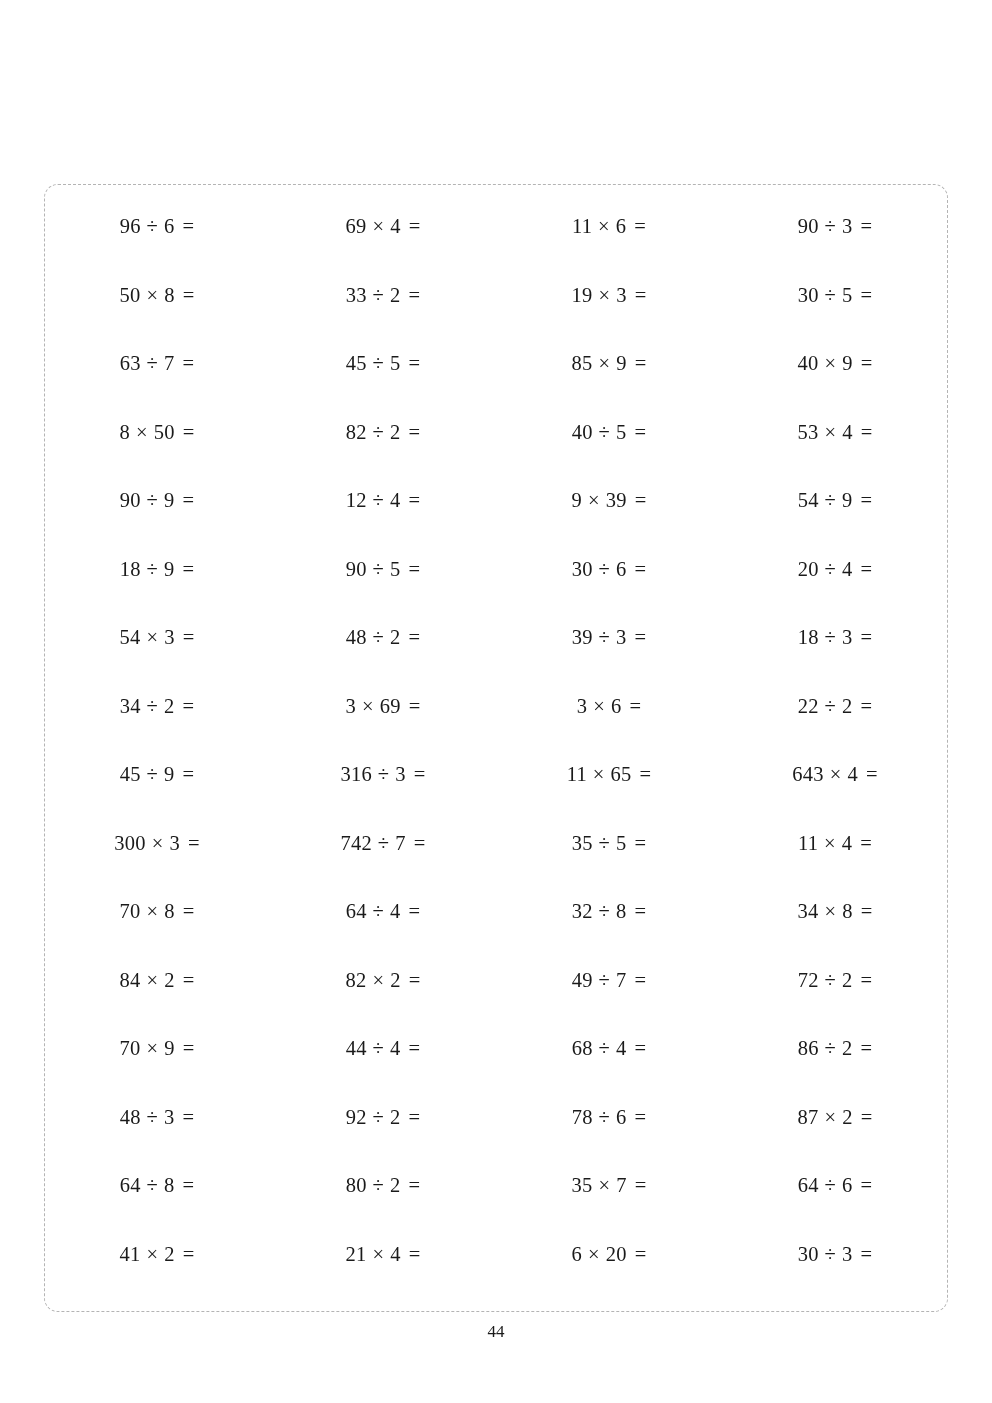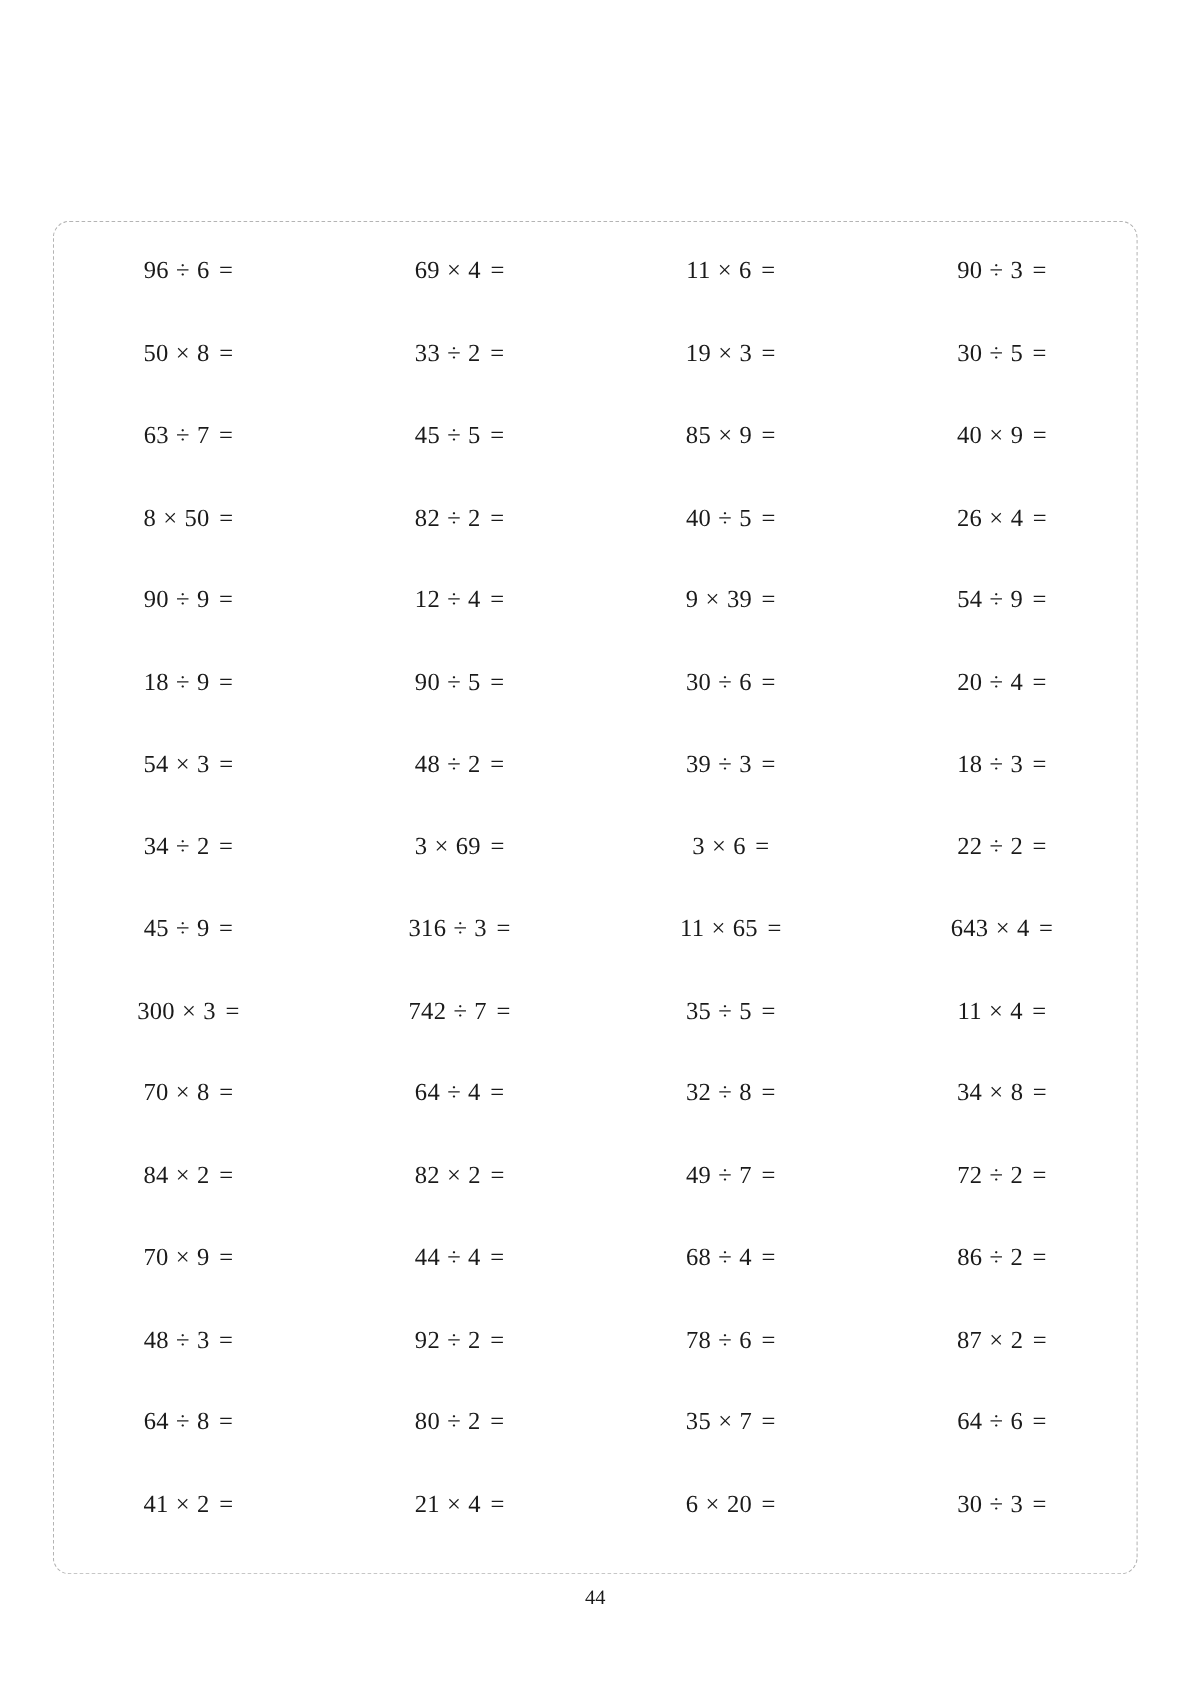--- a/index.html
+++ b/index.html
@@ -169,21 +169,21 @@
         <span class="tok">2</span>
         <span class="tok eq">=</span>
       </div>
       <div class="problem-cell">
         <span class="tok">40</span>
         <span class="tok op">÷</span>
         <span class="tok">5</span>
         <span class="tok eq">=</span>
       </div>
       <div class="problem-cell">
-        <span class="tok">26</span>
+        <span class="tok">53</span>
         <span class="tok op">×</span>
         <span class="tok">4</span>
         <span class="tok eq">=</span>
       </div>
       <div class="problem-cell">
         <span class="tok">90</span>
         <span class="tok op">÷</span>
         <span class="tok">9</span>
         <span class="tok eq">=</span>
       </div>

